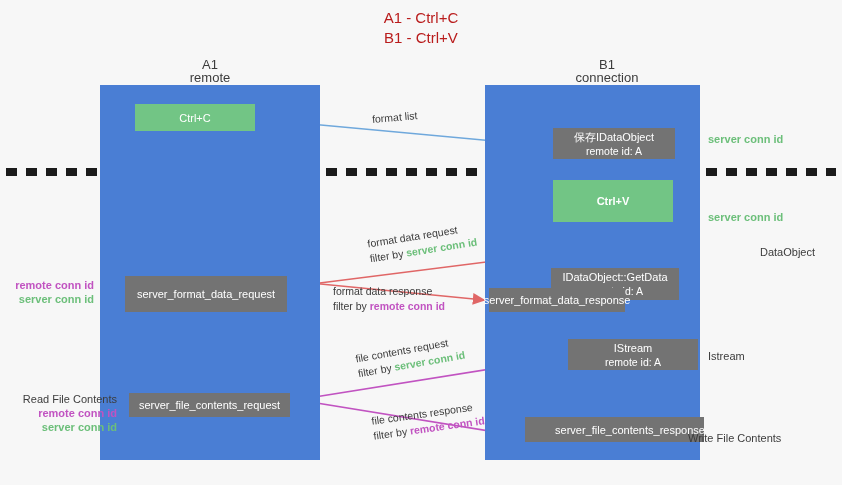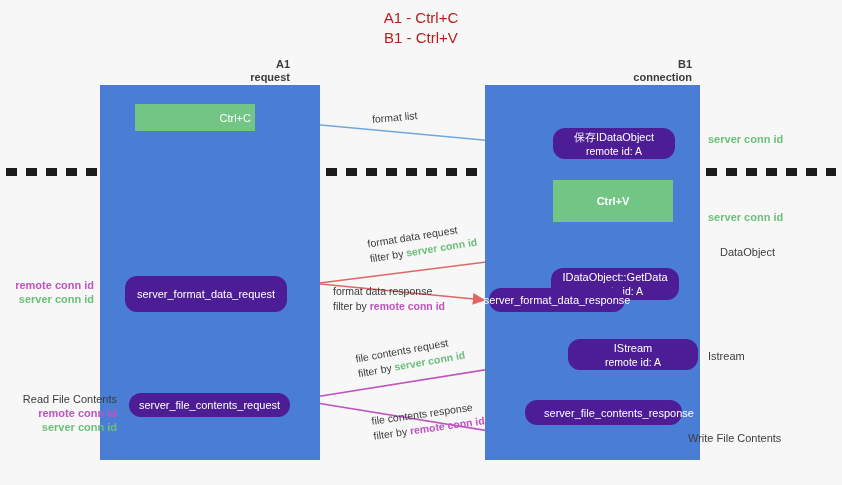--- a/index.html
+++ b/index.html
@@ -28,25 +28,24 @@
     left: 0; top: 8px;
     width: 842px;
     text-align: center;
     font-size: 15px;
     line-height: 20px;
     color: #b91c1c;
   }
 
   
   .col-head {
-    text-align: right;
-    font-size: 11px;
+    text-align: center;
+    font-size: 13px;
     line-height: 13px;
     color: #3c3c3c;
-    font-weight: bold;
   }
   #head-a1 { left: 130px; top: 58px; width: 160px; }
   #head-b1 { left: 522px; top: 58px; width: 170px; }
 
   
   .lane {
     background: #4a7ed4;
   }
   #lane-a1 { left: 100px; top: 85px; width: 220px; height: 375px; }
   #lane-b1 { left: 485px; top: 85px; width: 215px; height: 375px; }
@@ -58,46 +57,46 @@
     flex-direction: column;
     align-items: center;
     justify-content: center;
     color: #ffffff;
     font-size: 11px;
     line-height: 14px;
     text-align: center;
     padding: 2px 4px;
   }
   .node.green { background: #72c585; }
-  .node.orange { background: #4c1d95; border-radius: 12px; }
+  .node.orange { background: #737373; }
   .node .l2 { font-size: 10.5px; }
 
-  #n-ctrlc   { left: 135px; top: 104px; width: 120px; height: 27px; align-items: flex-end; }
+  #n-ctrlc   { left: 135px; top: 104px; width: 120px; height: 27px; }
   #n-save    { left: 553px; top: 128px; width: 122px; height: 31px; }
   #n-ctrlv   { left: 553px; top: 180px; width: 120px; height: 42px; font-weight: bold; }
   #n-getdata { left: 551px; top: 236px; width: 128px; height: 32px; margin-top: 32px; }
   #n-istream { left: 568px; top: 339px; width: 130px; height: 31px; }
   #n-sfdreq  { left: 125px; top: 276px; width: 162px; height: 36px; }
   #n-sfdres  { left: 489px; top: 288px; width: 136px; height: 24px; }
   #n-sfcreq  { left: 129px; top: 393px; width: 161px; height: 24px; text-align: right; }
-  #n-sfcres  { left: 525px; top: 400px; width: 157px; height: 25px; padding-left: 35px; }
+  #n-sfcres  { left: 525px; top: 417px; width: 179px; height: 25px; padding-left: 35px; }
 
   
   .side-label {
     font-size: 11px;
     line-height: 14px;
     white-space: nowrap;
   }
   .green-txt { color: #6cbf7a; font-weight: bold; }
   .magenta-txt { color: #c153c1; font-weight: bold; }
   .plain-txt { color: #3c3c3c; }
 
   #r-serverconn1 { left: 708px; top: 132px; }
   #r-serverconn2 { left: 708px; top: 210px; }
-  #r-dataobject  { left: 708px; top: 245px; padding-left: 12px; }
+  #r-dataobject  { left: 748px; top: 245px; padding-left: 12px; }
   #r-istream     { left: 708px; top: 349px; }
   #r-writefile   { left: 688px; top: 431px; }
 
   
   .left-label {
     font-size: 11px;
     line-height: 14px;
     text-align: right;
     white-space: nowrap;
   }
@@ -160,21 +159,21 @@
 <div class="abs lane" id="lane-a1"></div>
 <div class="abs lane" id="lane-b1"></div>
 
 <div class="abs" id="title">
   <div>A1 - Ctrl+C</div>
   <div>B1 - Ctrl+V</div>
 </div>
 
 <div class="abs col-head" id="head-a1">
   <div>A1</div>
-  <div>request</div>
+  <div>remote</div>
 </div>
 <div class="abs col-head" id="head-b1">
   <div>B1</div>
   <div>connection</div>
 </div>
 
 <div class="abs node green" id="n-ctrlc">
   <div>Ctrl+C</div>
 </div>
 

